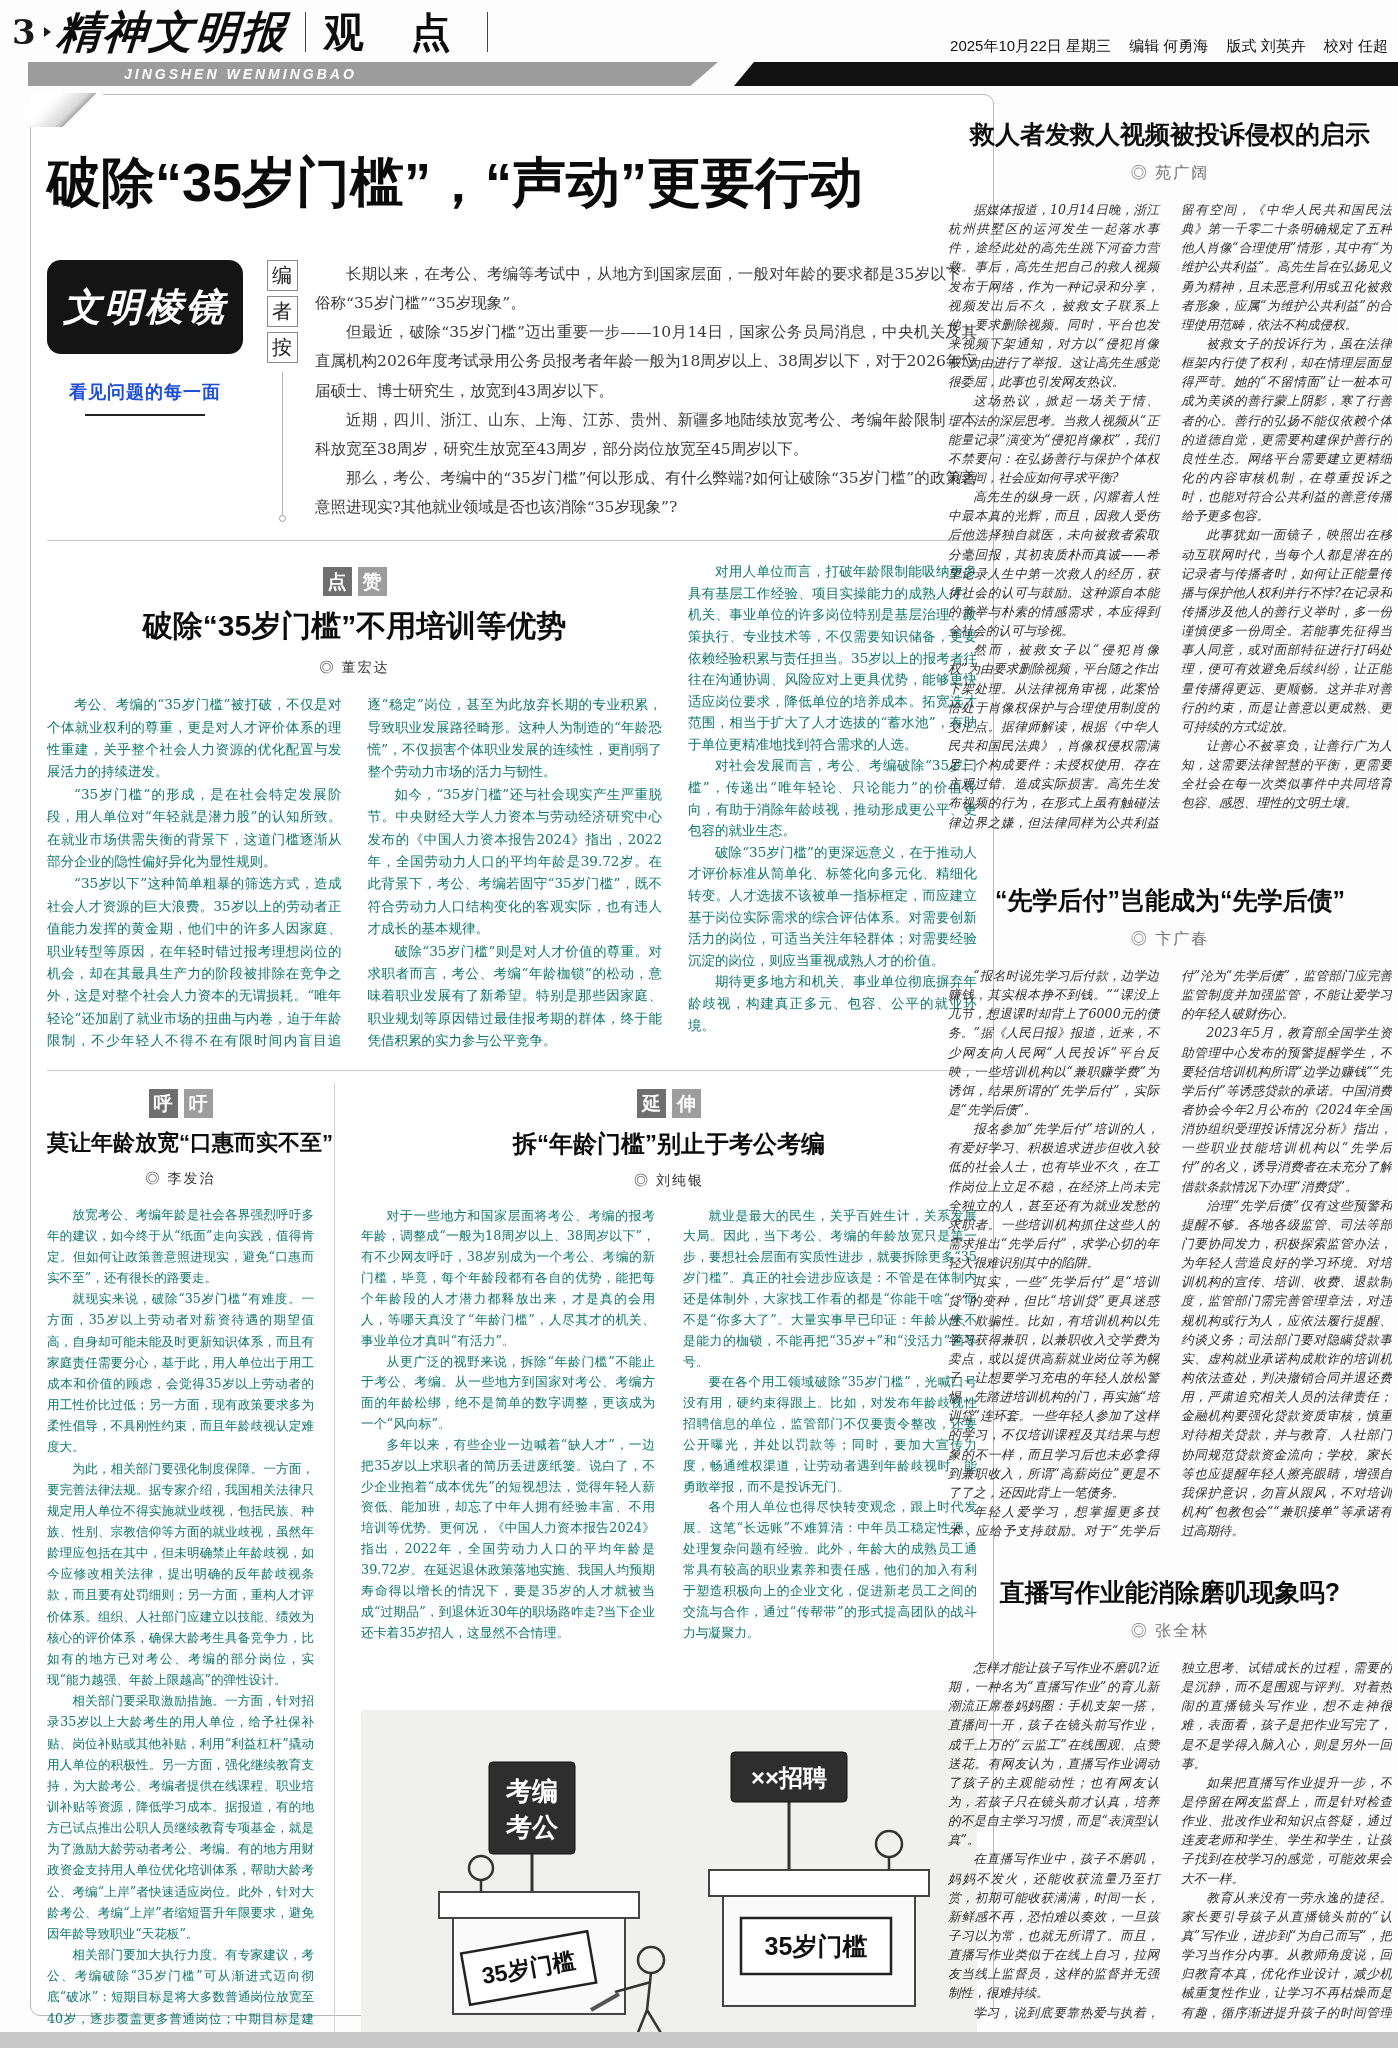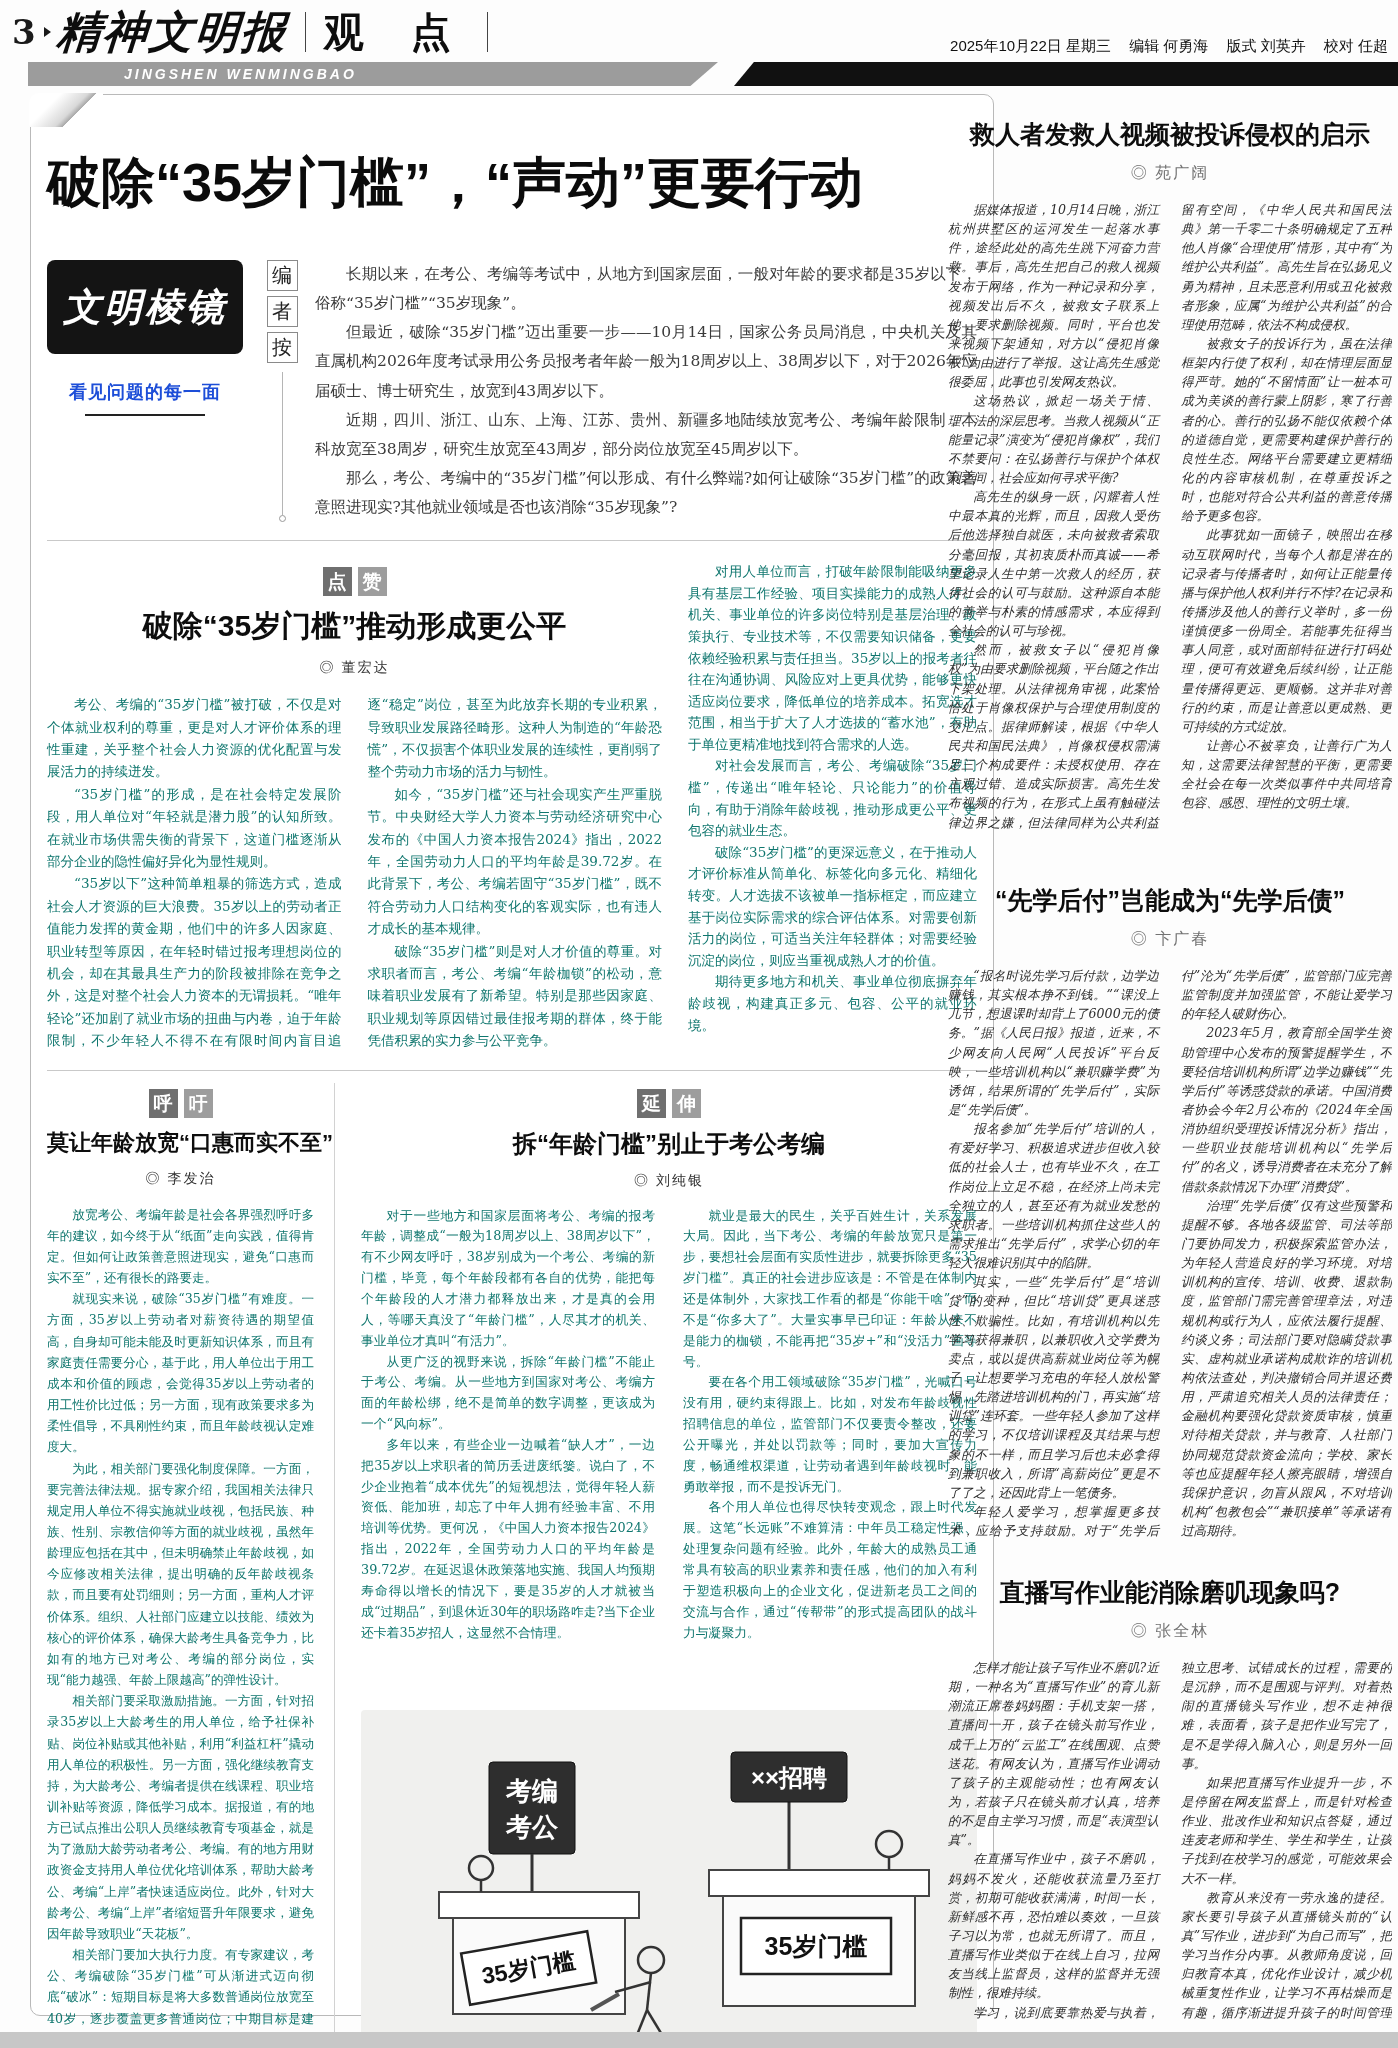--- a/index.html
+++ b/index.html
@@ -21,21 +21,21 @@
   .banner .latin { color:#fff; font-weight:bold; font-style:italic; font-size:14px; letter-spacing:3px; margin-left:96px; white-space:nowrap; }
   .banner .black { position:absolute; left:734px; right:0; height:100%; background:#111; clip-path:polygon(3% 0,100% 0,100% 100%,0 100%); }
 
   
   .left-box { position:absolute; left:30px; top:94px; width:964px; height:1922px; border:1px solid #b9b9b9; border-radius:10px; padding:0 16px; background:#fff; }
   .curl { position:absolute; top:-2px; left:-2px; width:74px; height:34px; background:linear-gradient(135deg,#fff 30%,#d9d9d9 55%,#aaa 62%,#fff 63%); border-radius:10px 0 0 0; }
   .headline { margin-top:52px; text-align:left; font-size:54px; font-weight:900; color:#0b0b0b; letter-spacing:0px; white-space:nowrap; font-family:"Liberation Sans", sans-serif; }
 
   .intro-row { display:flex; gap:22px; margin-top:40px; min-height:222px; }
   .lens { width:196px; flex:0 0 196px; text-align:center; }
-  .lens-box { height:94px; background:#141414; border-radius:8px; display:flex; align-items:center; justify-content:center; }
+  .lens-box { height:94px; background:#141414; border-radius:14px; display:flex; align-items:center; justify-content:center; }
   .lens-title { color:#fff; font-size:38px; font-weight:900; font-style:italic; font-family:"DejaVu Serif", serif; letter-spacing:3px; }
   .lens-tagline { margin-top:26px; font-size:18px; font-weight:bold; color:#1d4ed8; font-family:"DejaVu Serif", serif; letter-spacing:1px; }
   .lens-rule { margin:10px auto 0; width:120px; border-top:2px solid #222; }
 
   .note-wrap { flex:1; display:flex; gap:16px; }
   .note-label { width:34px; flex:0 0 34px; display:flex; flex-direction:column; align-items:center; }
   .note-label .ch { width:31px; height:31px; border:1px solid #8a8a8a; color:#222; font-size:20px; line-height:29px; text-align:center; margin-bottom:5px; font-family:"DejaVu Serif", serif; }
   .note-label .stem { flex:1; width:1px; background:#b5b5b5; margin-top:4px; }
   .note-label .dot { width:7px; height:7px; border:1px solid #9a9a9a; border-radius:50%; background:#fff; }
   .note-text { flex:1; font-family:"DejaVu Serif", serif; font-size:15.5px; line-height:1.88; color:#3a3a3a; text-align:justify; }
@@ -149,21 +149,21 @@
 
     <div class="hdivider"></div>
 
     <div class="dianzan">
       <div>
         <div class="art-head dz-head">
           <span class="tags">
             <span class="t t1">点</span>
             <span class="t t2">赞</span>
           </span>
-          <div class="art-title dz-title">破除“35岁门槛”推动形成更公平</div>
+          <div class="art-title dz-title">破除“35岁门槛”不用培训等优势</div>
           <div class="art-byline">◎ 董宏达</div>
         </div>
         <div class="dz-cols serifbody">
             <p>考公、考编的“35岁门槛”被打破，不仅是对个体就业权利的尊重，更是对人才评价体系的理性重建，关乎整个社会人力资源的优化配置与发展活力的持续迸发。</p>
             <p>“35岁门槛”的形成，是在社会特定发展阶段，用人单位对“年轻就是潜力股”的认知所致。在就业市场供需失衡的背景下，这道门槛逐渐从部分企业的隐性偏好异化为显性规则。</p>
             <p>“35岁以下”这种简单粗暴的筛选方式，造成社会人才资源的巨大浪费。35岁以上的劳动者正值能力发挥的黄金期，他们中的许多人因家庭、职业转型等原因，在年轻时错过报考理想岗位的机会，却在其最具生产力的阶段被排除在竞争之外，这是对整个社会人力资本的无谓损耗。“唯年轻论”还加剧了就业市场的扭曲与内卷，迫于年龄限制，不少年轻人不得不在有限时间内盲目追逐“稳定”岗位，甚至为此放弃长期的专业积累，导致职业发展路径畸形。这种人为制造的“年龄恐慌”，不仅损害个体职业发展的连续性，更削弱了整个劳动力市场的活力与韧性。</p>
             <p>如今，“35岁门槛”还与社会现实产生严重脱节。中央财经大学人力资本与劳动经济研究中心发布的《中国人力资本报告2024》指出，2022年，全国劳动力人口的平均年龄是39.72岁。在此背景下，考公、考编若固守“35岁门槛”，既不符合劳动力人口结构变化的客观实际，也有违人才成长的基本规律。</p>
             <p>破除“35岁门槛”则是对人才价值的尊重。对求职者而言，考公、考编“年龄枷锁”的松动，意味着职业发展有了新希望。特别是那些因家庭、职业规划等原因错过最佳报考期的群体，终于能凭借积累的实力参与公平竞争。</p>
           </div>
       </div>

